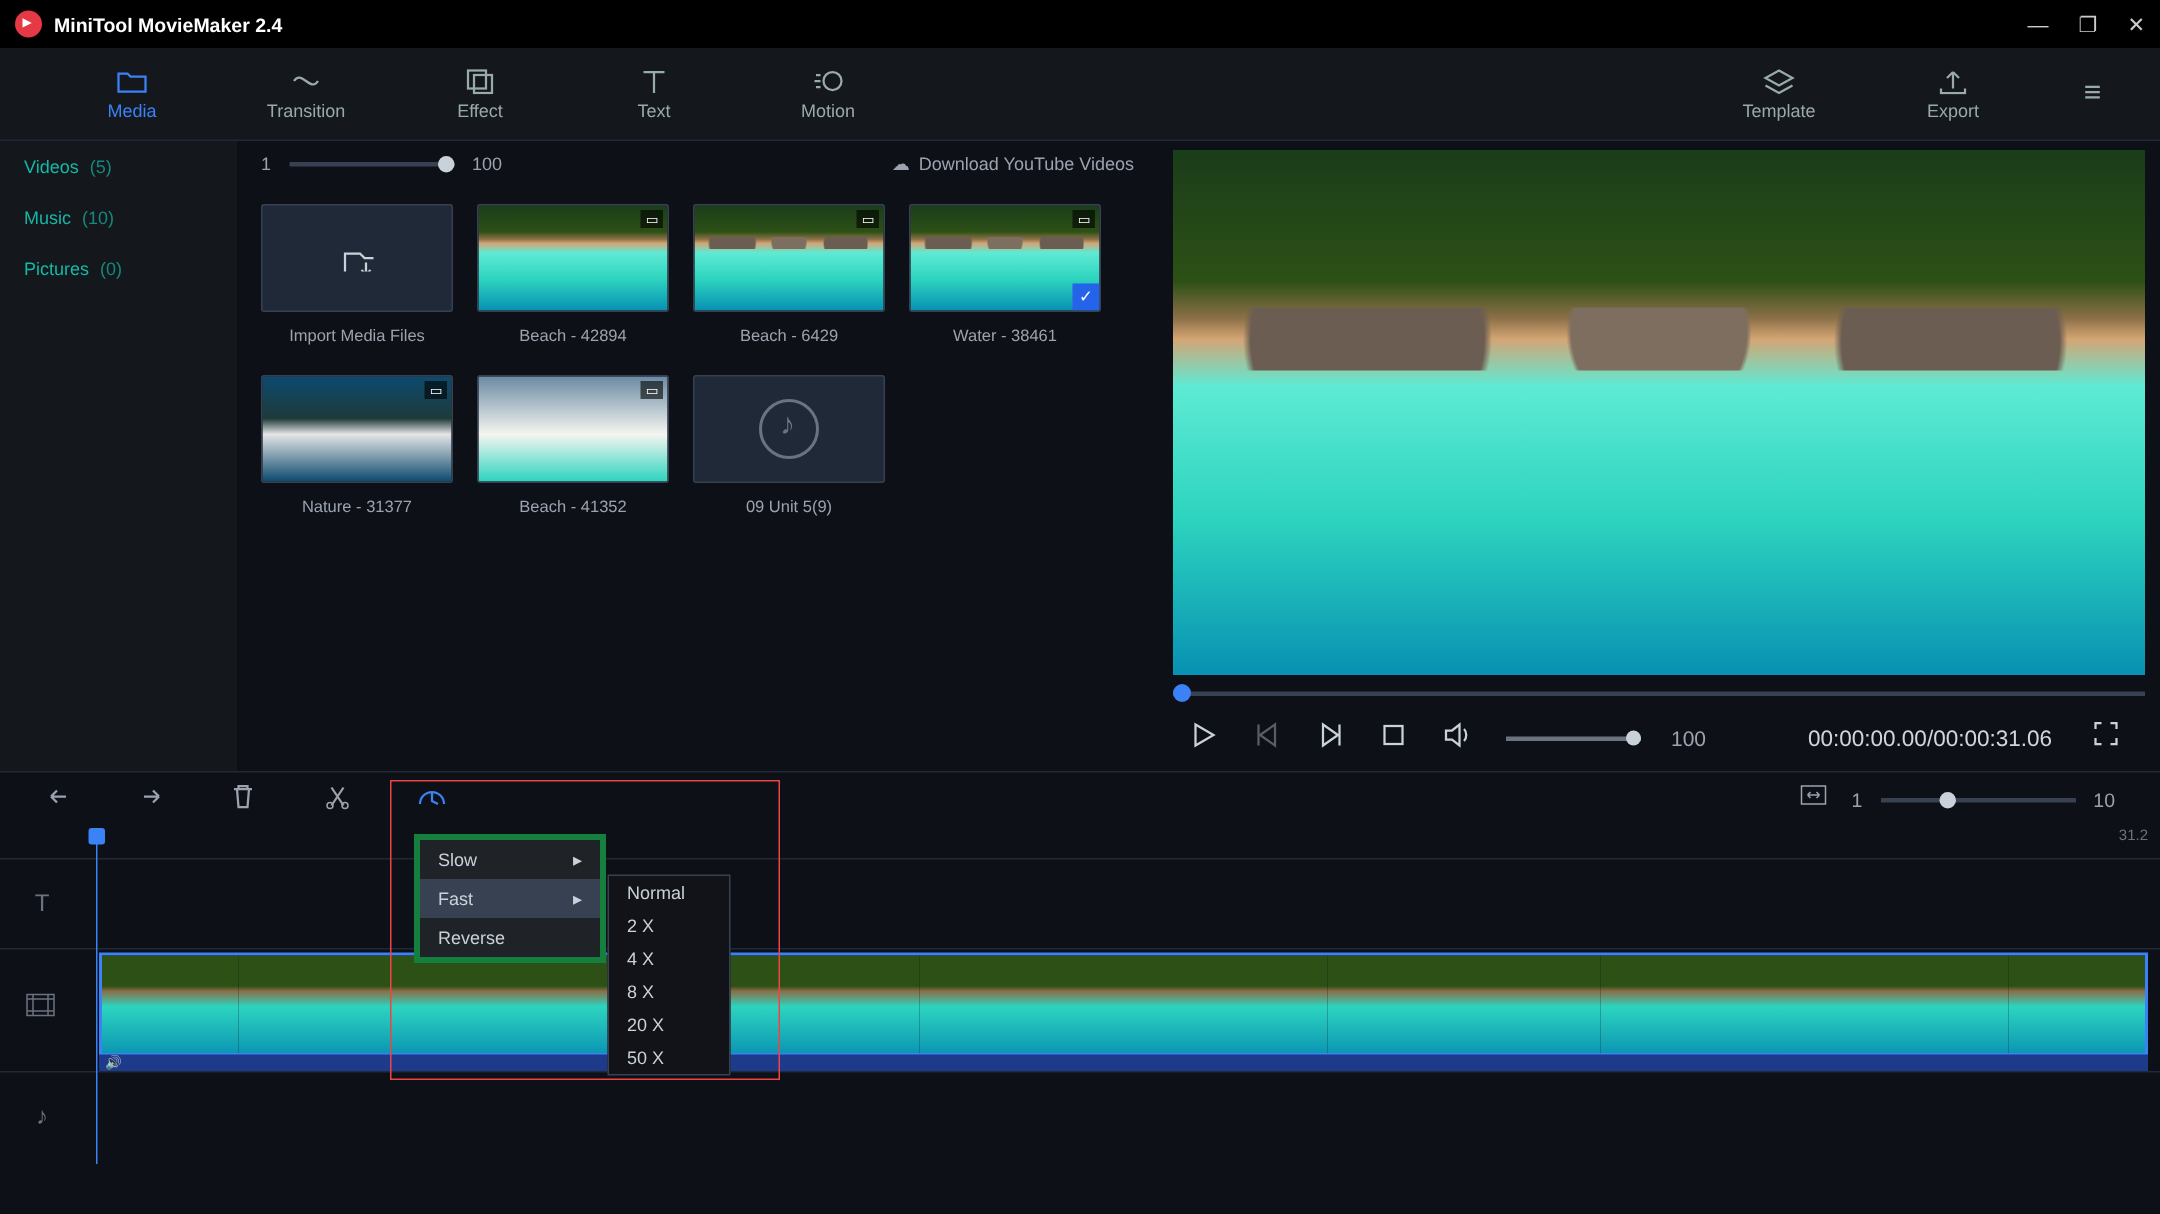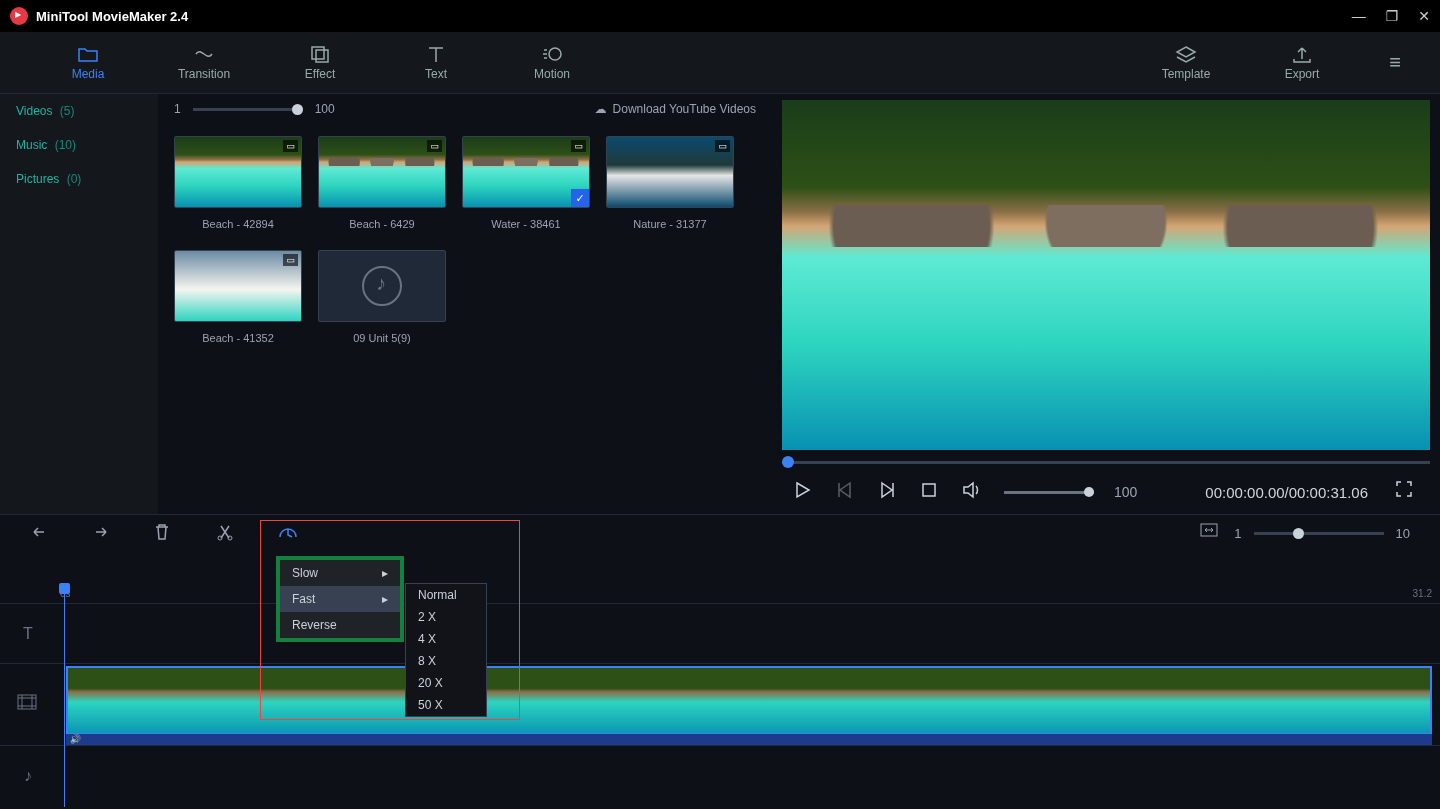--- a/index.html
+++ b/index.html
@@ -58,21 +58,21 @@
 .timeline-toolbar .tz-slider .thumb { position: absolute; left: 30%; top: -4px; width: 11px; height: 11px; background: #c9d1d9; border-radius: 50%; }
 
 .speed-menu { position: absolute; left: 276px; top: 556px; background: #1f2328; border: 4px solid #15803d; width: 128px; z-index: 10; }
 .speed-menu .mi { padding: 6px 12px; font-size: 12px; color: #c9d1d9; cursor: pointer; display: flex; justify-content: space-between; }
 .speed-menu .mi.hover { background: #374151; }
 .speed-submenu { position: absolute; left: 405px; top: 583px; background: #111318; border: 1px solid #374151; width: 82px; z-index: 10; }
 .speed-submenu .mi { padding: 4px 12px; font-size: 12px; color: #c9d1d9; cursor: pointer; }
 .selection-rect { position: absolute; left: 260px; top: 520px; width: 260px; height: 200px; border: 1px solid #ef4444; pointer-events: none; z-index: 9; }
 
 .timeline { position: relative; }
-.ruler { height: 20px; display: flex; align-items: center; padding-left: 60px; font-size: 10px; color: #6b7280; position: relative; margin-top: 31px; }
+.ruler { height: 20px; display: flex; padding-left: 60px; font-size: 10px; color: #6b7280; position: relative; }
 .ruler .end { position: absolute; right: 8px; }
 .playhead { position: absolute; left: 64px; top: 4px; width: 1px; height: 220px; background: #3b82f6; z-index: 5; }
 .playhead::before { content: ""; position: absolute; top: -4px; left: -5px; width: 11px; height: 11px; background: #3b82f6; border-radius: 2px; }
 .track { height: 60px; display: flex; align-items: center; border-top: 1px solid #1f2937; }
 .track .track-icon { width: 56px; text-align: center; color: #6b7280; font-size: 16px; }
 .track .track-content { flex: 1; height: 100%; position: relative; }
 .video-clip { position: absolute; left: 10px; right: 8px; top: 2px; height: 72px; border: 2px solid #3b82f6; display: flex; overflow: hidden; }
 .video-clip .frame { flex: 1; background: linear-gradient(to bottom, #2d5016 0%, #2d5016 30%, #8b6f47 35%, #2dd4bf 50%, #0891b2 100%); }
 .audio-strip { position: absolute; left: 10px; right: 8px; bottom: 0; height: 12px; background: #1e3a8a; border-top: 1px solid #3b82f6; }
 .audio-strip .spk { position: absolute; left: 4px; top: 0; font-size: 9px; color: #93c5fd; }
@@ -172,20 +172,29 @@
           <div class="thumb"></div>
         </div>
       <span style="font-size:12px;color:#9ca3af">100</span>
       <div class="dl-link">
         <span>☁</span>
         <span>Download YouTube Videos</span>
       </div>
     </div>
     <div class="media-grid">
       <div class="media-item">
+        <div class="media-thumb import">
+          <svg width="34" height="28">
+              <path class="ico-stroke" d="M3 6h10l3 3h15v16H3z" stroke="#6b7280"></path>
+              <path class="ico-stroke" d="M17 12v8m-3-3l3 3 3-3" stroke="#6b7280"></path>
+            </svg>
+        </div>
+        <div class="media-label">Import Media Files</div>
+      </div>
+      <div class="media-item">
         <div class="media-thumb">
             <div class="beach"></div>
             <span class="badge">▭</span>
           </div>
         <div class="media-label">Beach - 42894</div>
       </div>
       <div class="media-item">
         <div class="media-thumb">
             <div class="beach rocky"></div>
             <span class="badge">▭</span>

